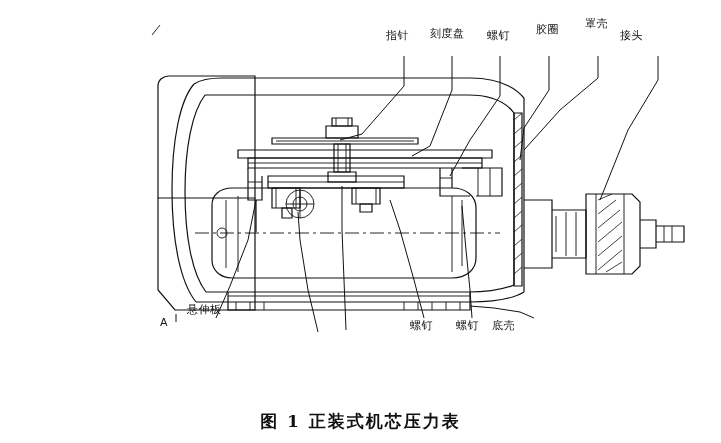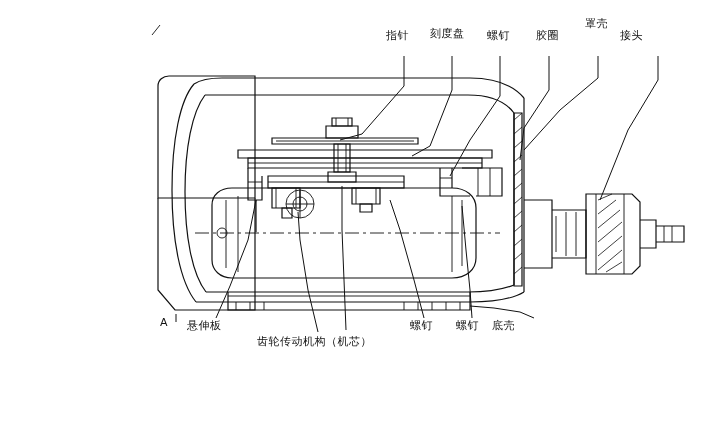--- a/index.html
+++ b/index.html
@@ -194,25 +194,25 @@
       <path class="leader" d="M472,318 L470,290 L466,250 L462,206"></path>
 
       <path class="leader" d="M534,318 L520,312 L494,308 L470,306"></path>
 
     </svg>
   </div>
 
   <div class="lbl" style="left:386px; top:30px;">指针</div>
   <div class="lbl" style="left:430px; top:28px;">刻度盘</div>
   <div class="lbl" style="left:487px; top:30px;">螺钉</div>
-  <div class="lbl" style="left:536px; top:30px;">胶圈</div>
+  <div class="lbl" style="left:536px; top:24px;">胶圈</div>
   <div class="lbl" style="left:585px; top:18px;">罩壳</div>
   <div class="lbl" style="left:620px; top:30px;">接头</div>
 
   <div class="lbl" style="left:160px; top:317px;">A</div>
-  <div class="lbl" style="left:187px; top:320px;">悬伸板</div>
-  <div class="lbl" style="left:257px; top:336px;">齿轮传动机构（机芯）</div>
+  <div class="lbl" style="left:187px; top:304px;">悬伸板</div>
   <div class="lbl" style="left:410px; top:320px;">螺钉</div>
   <div class="lbl" style="left:456px; top:320px;">螺钉</div>
   <div class="lbl" style="left:492px; top:320px;">底壳</div>
 
+  <div class="caption" style="top:410px;">图 1   正装式机芯压力表</div>
 
 </div>
 
 </body></html>

